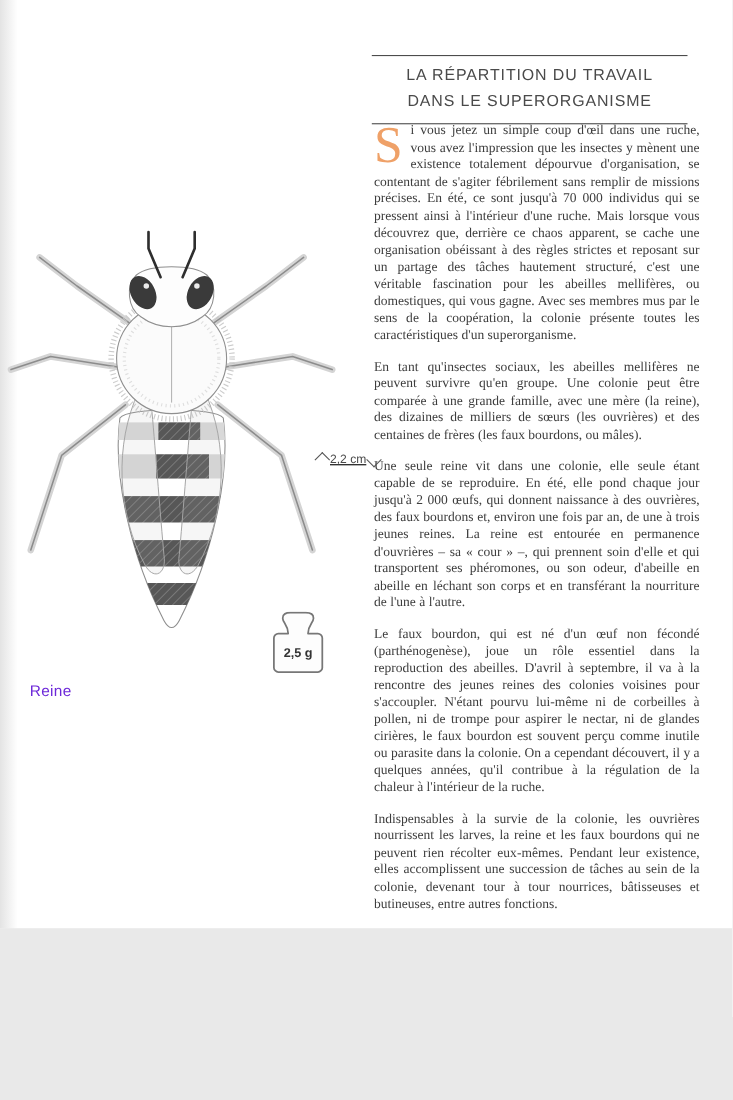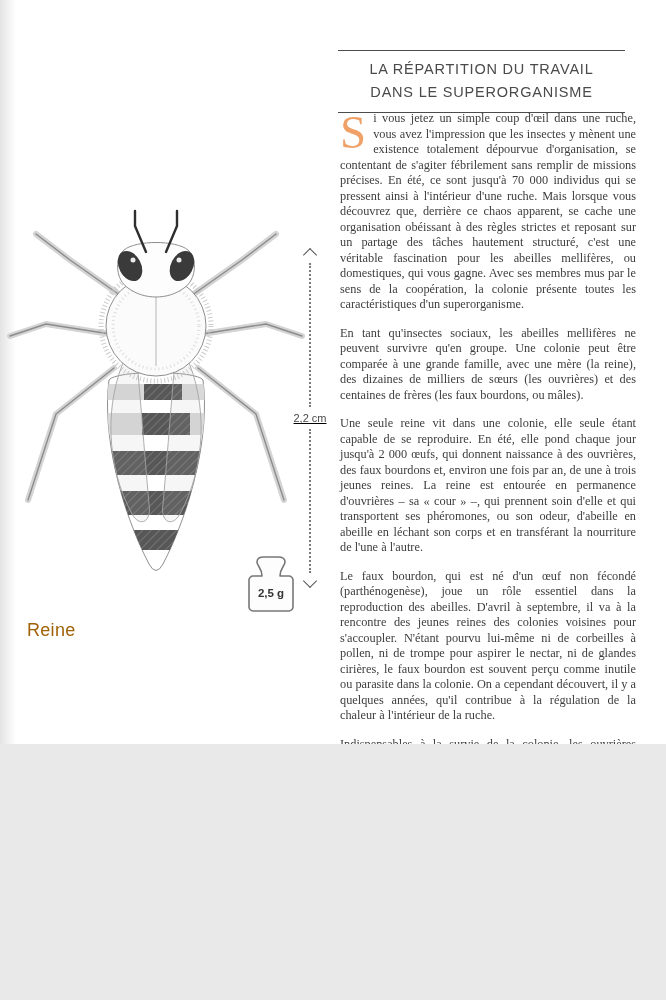--- a/index.html
+++ b/index.html
@@ -1,18 +1,18 @@
 <!DOCTYPE html>
 <html><head>
 <meta charset="utf-8">
 <style>
   html,body{margin:0;padding:0;background:#e9e9e9;}
   .page{
     position:relative;
-    width:666px;height:744px;
+    width:666px;height:844px;
     background:#ffffff;
     overflow:hidden;
     font-family:"Liberation Sans", sans-serif;
   }
   .gutter-shadow{
     position:absolute;left:0;top:0;width:16px;height:100%;
     background:linear-gradient(to right, rgba(130,130,130,0.22), rgba(255,255,255,0));
   }
   .corner-shadow{
     position:absolute;left:0;top:976px;width:118px;height:24px;
@@ -37,33 +37,33 @@
     float:left;
     font-family:"Liberation Serif", serif;
     font-size:47px;line-height:38px;
     padding:2px 7px 0 0;
     color:#EFA168;
   }
   
   .bee-illustration{position:absolute;left:6px;top:208px;width:300px;height:380px;}
   .measure{
     position:absolute;left:288px;top:250px;height:336px;width:44px;
-    display:flex;flex-direction:column;align-items:center;text-decoration:underline;
+    display:flex;flex-direction:row;align-items:center;text-decoration:underline;
   }
   .chev{width:9px;height:9px;border-left:1.6px solid #555;border-top:1.6px solid #555;flex:none;}
   .chev.up{transform:rotate(45deg);}
   .chev.down{transform:rotate(225deg);}
   .dotline{flex:1;width:0;border-left:2px dotted #7a7a7a;margin:3px 0;}
   .measure-label{
     flex:none;font-size:11px;color:#4a4a4a;white-space:nowrap;padding:2px 0;
   }
   .weight-icon{position:absolute;left:245px;top:556px;width:52px;height:58px;}
   .fig-label{
     position:absolute;left:27px;top:620px;
-    font-size:18px;letter-spacing:0.3px;color:#a16207;
+    font-size:14px;letter-spacing:0.3px;color:#6d28d9;
   }
   .fig-caption{
     position:absolute;left:27px;top:683px;width:314px;
     font-size:11px;line-height:15px;color:#8f8f8f;
   }
   
   .lifespan-bar{position:absolute;left:0;top:915px;height:22px;width:666px;}
   .bar-dark{position:absolute;left:0;top:0;height:22px;width:95px;}
   .bar-light{position:absolute;left:95px;top:0;height:22px;width:470px;}
   .lifespan-label{

